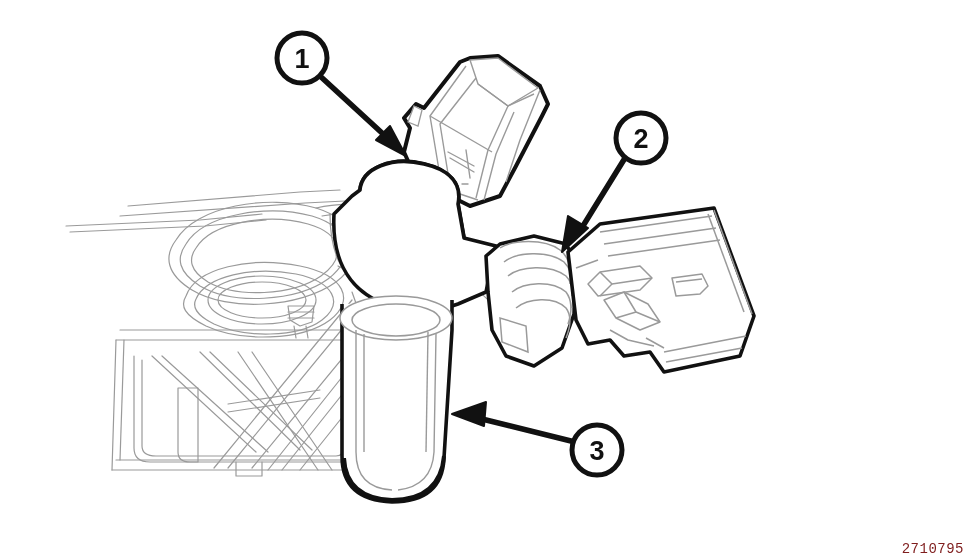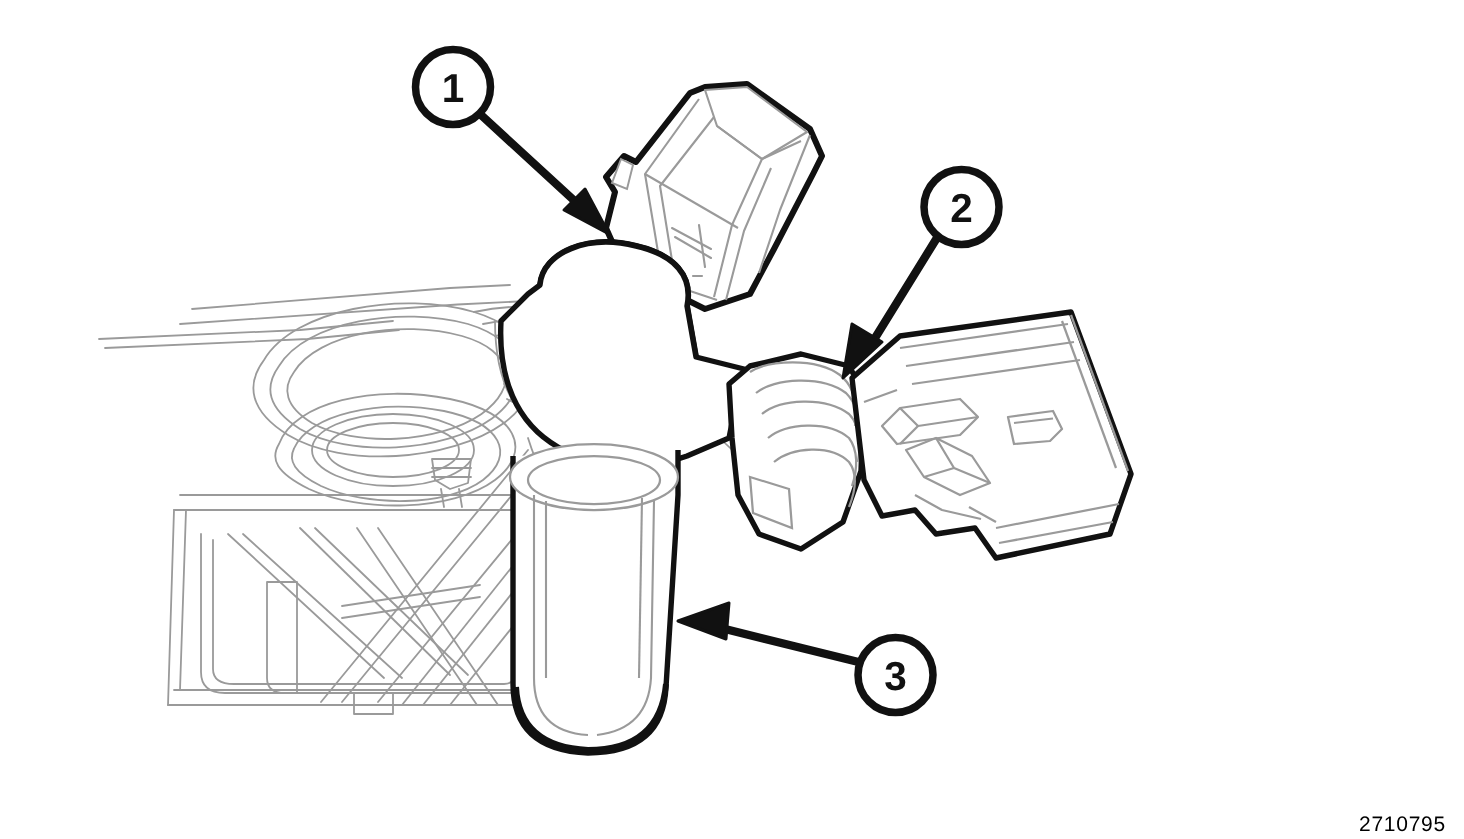--- a/index.html
+++ b/index.html
@@ -30,24 +30,24 @@
     font-size: 27px;
     font-weight: bold;
     fill: #111111;
     text-anchor: middle;
     dominant-baseline: central;
   }
   #part-number {
     position: absolute;
     right: 12px;
     bottom: 2px;
-    font-family: Liberation Sans, sans-serif;
+    font-family: Liberation Mono, monospace;
     font-size: 14px;
     letter-spacing: 0.5px;
-    color: #000000;
+    color: #7f1d1d;
     white-space: nowrap;
   }
 </style>
 </head>
 <body>
 
 <div id="page">
 
   <svg id="diagram-svg" viewBox="0 0 976 559" xmlns="http://www.w3.org/2000/svg">
 

